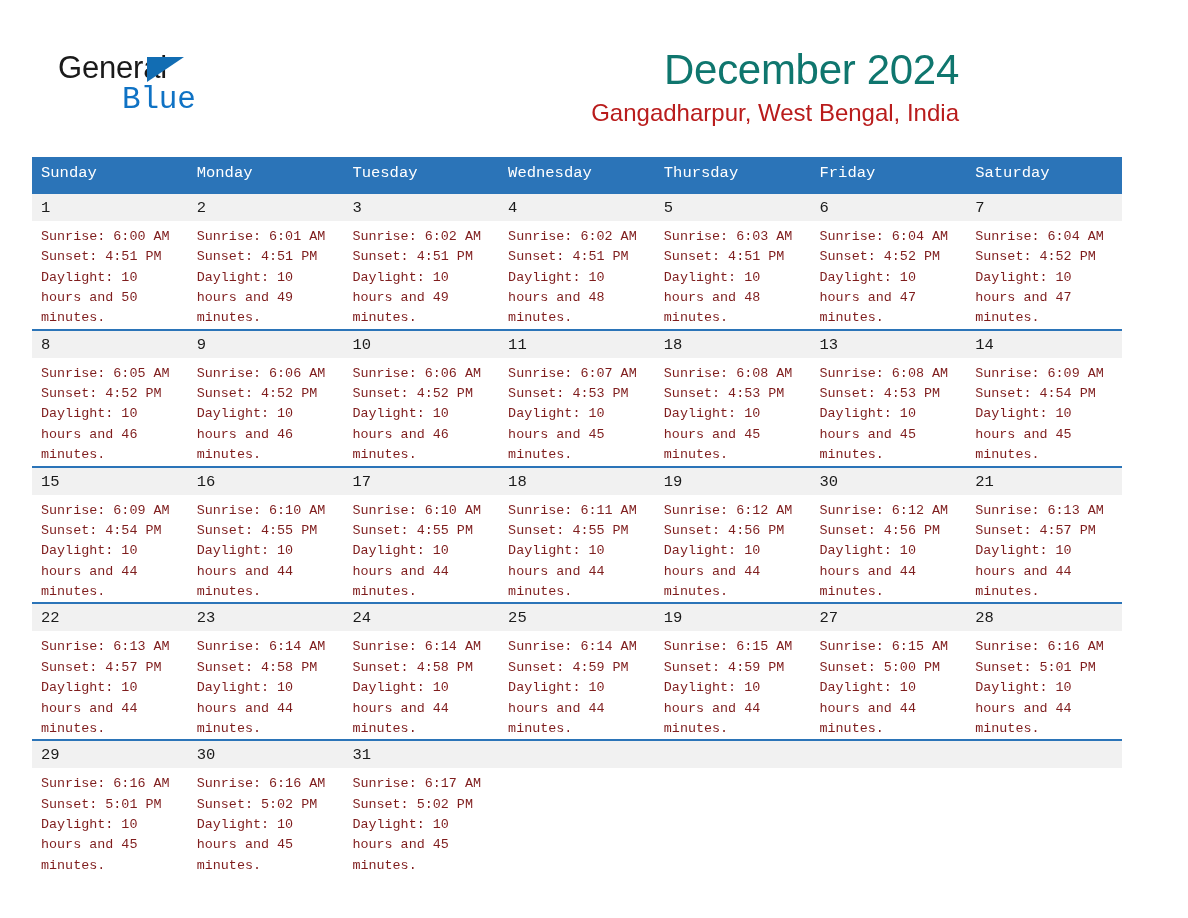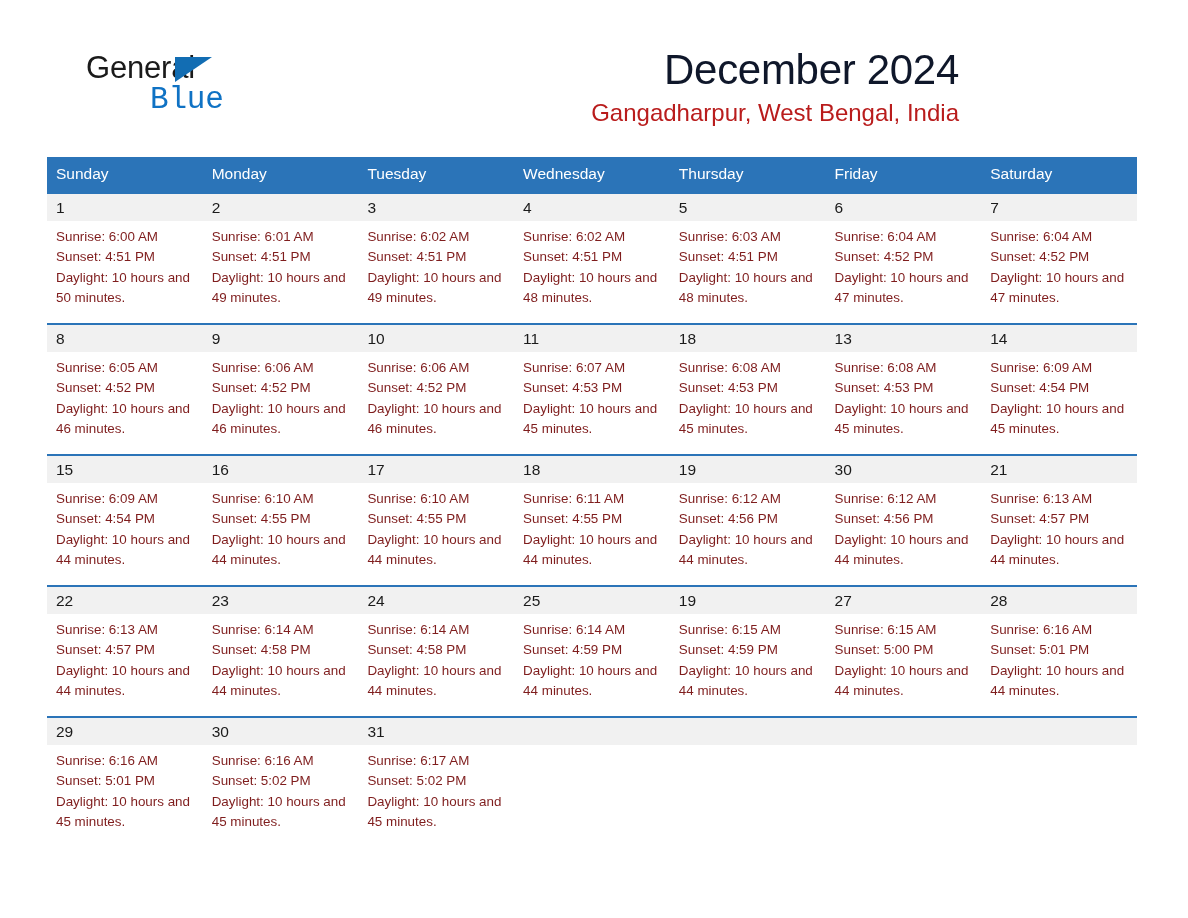--- a/index.html
+++ b/index.html
@@ -12,21 +12,20 @@
     height: 918px;
     font-family: "Liberation Sans", sans-serif;
     color: #000000;
     overflow: hidden;
   }
   .page {
     position: relative;
     width: 1008px;
     height: 918px;
     box-sizing: border-box;
-    padding-left: 28px;
   }
 
   
   .header {
     position: relative;
     height: 106px;
     padding: 0 49px;
   }
   .logo {
     position: absolute;
@@ -65,41 +64,42 @@
   }
   .title-block {
     position: absolute;
     right: 49px;
     top: 47px;
     text-align: right;
   }
   .month-title {
     font-size: 42px;
     font-weight: normal;
-    color: #0f172a;
+    color: #0f766e;
     line-height: 1.08;
     letter-spacing: -0.3px;
     margin: 0;
   }
   .location-title {
     font-size: 24px;
     font-weight: normal;
     color: #b91c1c;
     margin: 8px 0 0 0;
     line-height: 1.1;
   }
 
   
   .calendar {
     position: absolute;
-    left: 47px;
+    left: 32px;
     top: 157px;
     width: 1090px;
     border-collapse: collapse;
     table-layout: fixed;
+    font-family: Liberation Mono, monospace;
   }
   .calendar th {
     background: #2b74b8;
     color: #ffffff;
     font-weight: normal;
     font-size: 15.5px;
     text-align: left;
     padding: 8px 0 9px 9px;
     line-height: 1.15;
     border: none;

